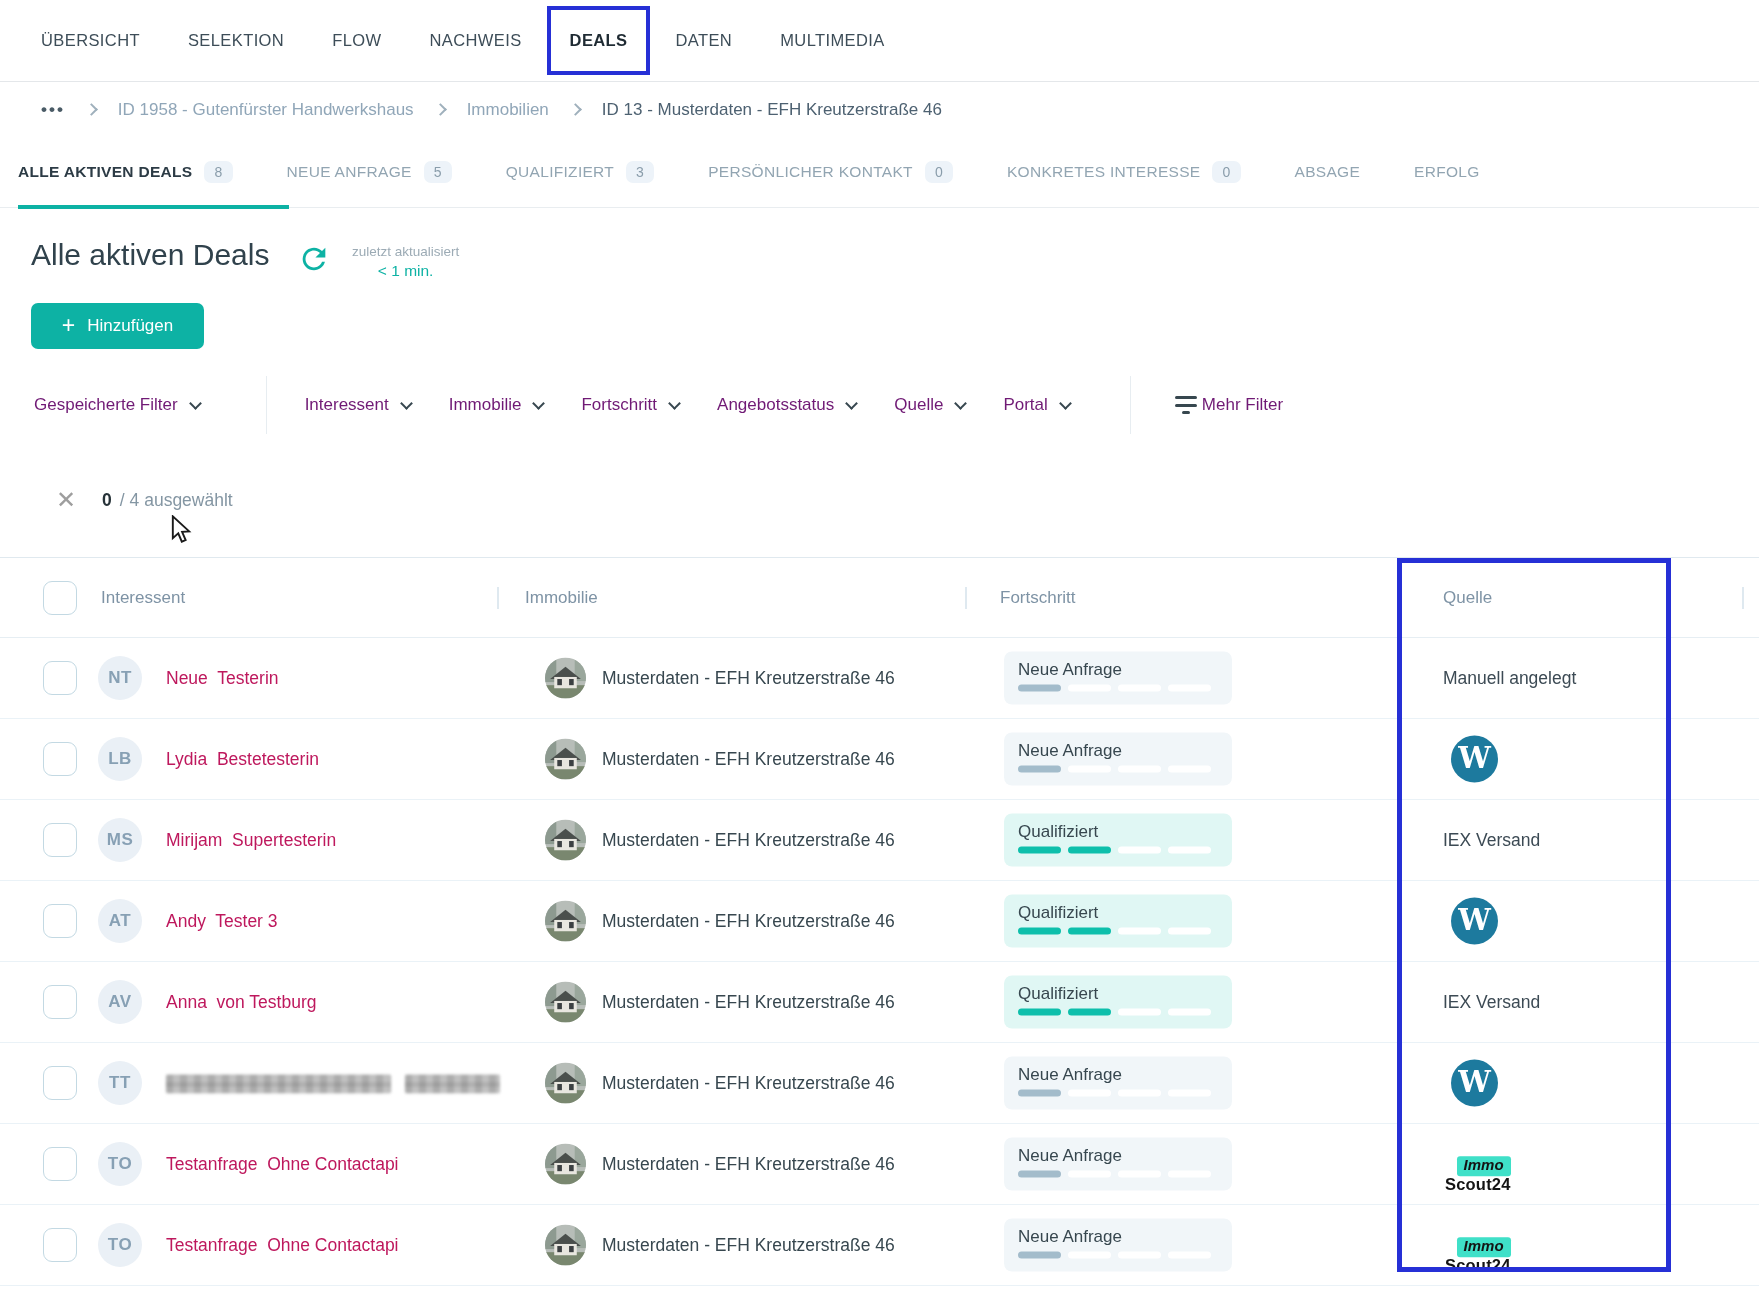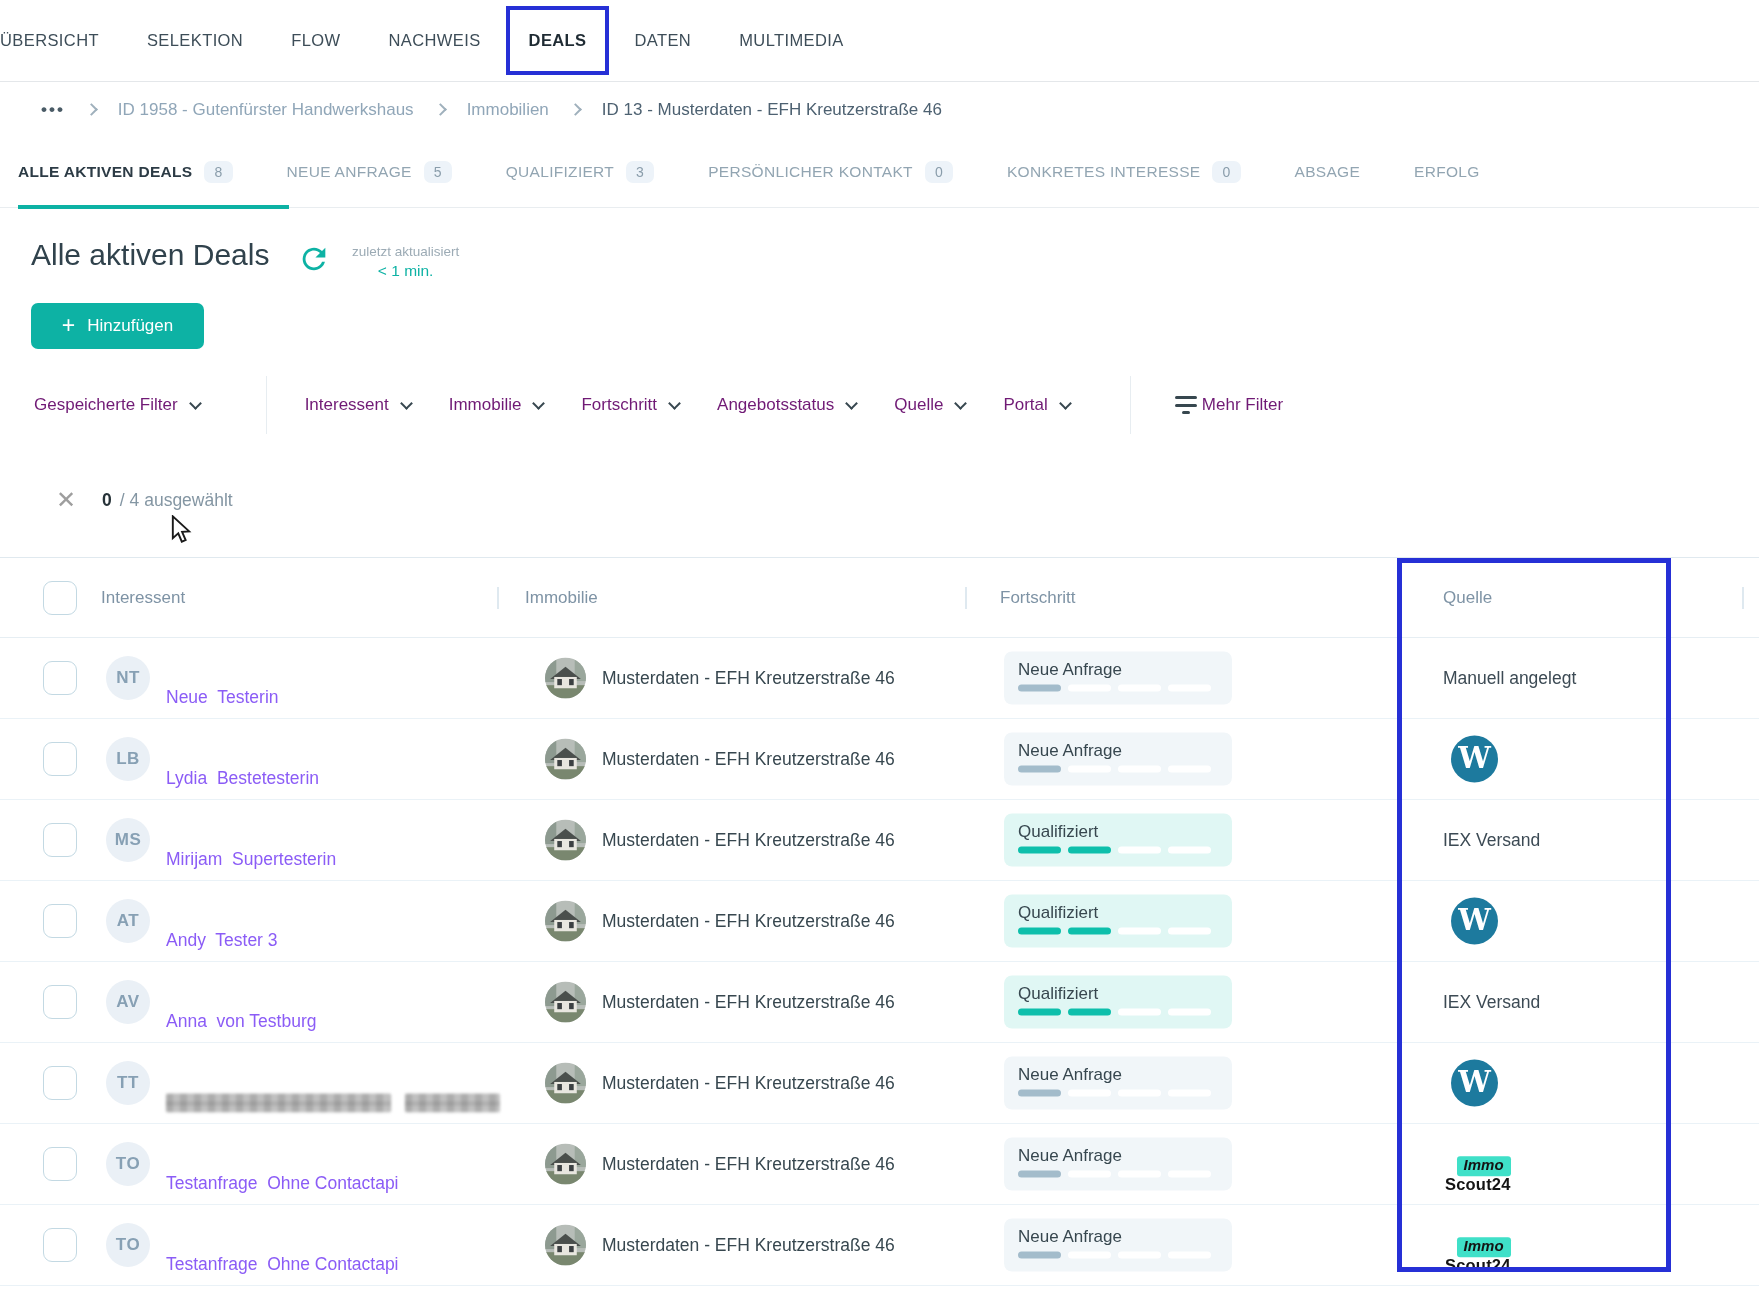--- a/index.html
+++ b/index.html
@@ -5,21 +5,21 @@
   * { margin:0; padding:0; box-sizing:border-box; }
   html,body { background:#fff; }
   body {
     width:1759px; height:1309px; position:relative; overflow:hidden;
     font-family:"Liberation Sans", sans-serif; color:#37474f;
   }
 
   
   .topnav {
     position:absolute; left:0; top:0; width:100%; height:82px;
-    display:flex; align-items:center; gap:48px; 
+    display:flex; align-items:center; gap:48px; padding-left:41px;
     border-bottom:1px solid #e4e7ea; background:#fff;
   }
   .nav-item {
     font-size:16.5px; letter-spacing:.4px; color:#3d4d58; font-weight:500;
     position:relative; cursor:pointer; white-space:nowrap;
   }
   .nav-item.active { font-weight:700; color:#1f2b33; }
   .nav-annotation {
     position:absolute; left:-23px; right:-23px; top:-25px; bottom:-25px;
     border:4px solid #2630d6;
@@ -94,21 +94,21 @@
 
   .checkbox { width:34px; height:34px; border:1.6px solid #c3d9e3; border-radius:9px; background:#fff; cursor:pointer; }
 
   .trow { position:relative; height:81px; border-bottom:1px solid #eaf2f7; background:#fff; }
 
   .avatar {
     width:44px; height:44px; border-radius:50%; background:#eaf0f6;
     color:#87a0b4; font-weight:700; font-size:17px;
     display:flex; align-items:center; justify-content:center; letter-spacing:.5px;
   }
-  .iname { font-size:17.5px; color:#8b5cf6; white-space:pre;margin-top:19px; }
+  .iname { font-size:17.5px; color:#be185d; white-space:pre; }
   .redact { display:inline-block; height:19px; vertical-align:middle; border-radius:2px;
     background:repeating-linear-gradient(90deg,#cdcdcd 0 7px,#e6e6e6 7px 14px),repeating-linear-gradient(0deg,#d6d6d6 0 6px,#c4c4c4 6px 12px);
     background-blend-mode:multiply; filter:blur(1.6px); }
   .redact.r1 { width:225px; margin-right:14px; }
   .redact.r2 { width:95px; }
 
   .prop-thumb { width:41px; height:41px; border-radius:50%; overflow:hidden; flex:0 0 auto; }
   .pname { font-size:17.5px; color:#37474f; }
 
   .progress-chip { width:228px; height:53px; border-radius:8px; padding:8px 14px 0 14px; }
@@ -124,21 +124,21 @@
   .wp-icon {
     width:47px; height:47px; border-radius:50%; background:#1d7a9e; color:#fff;
     display:flex; align-items:center; justify-content:center;
     font-family:"DejaVu Serif", serif; font-size:29px; font-weight:700; margin-left:8px; line-height:1; padding-bottom:3px;
   }
   .is24 { display:inline-flex; flex-direction:column; align-items:flex-end; margin-left:2px; line-height:1.1;margin-top:21px; }
   .is24-immo { background:#3fe0c8; color:#141414; font-style:italic; font-weight:700; font-size:15px; padding:1px 7px 2px 7px; border-radius:3px; }
   .is24-scout { color:#141414; font-weight:700; font-size:16.5px; margin-top:-1px; letter-spacing:.2px; }
 
   
-  .x-check { left:43px; } .x-avatar { left:106px; } .x-name { left:166px; }
+  .x-check { left:43px; } .x-avatar { left:98px; } .x-name { left:166px; }
   .x-prop { left:545px; display:flex; align-items:center; gap:16px; }
   .x-chip { left:1004px; } .x-src { left:1443px; display:flex; align-items:center; }
   .hx-interessent { left:101px; } .hx-immobilie { left:525px; } .hx-fortschritt { left:1000px; } .hx-quelle { left:1443px; }
   .dv1 { left:497px; } .dv2 { left:965px; } .dv3 { left:1742px; }
 
   
   .quelle-annotation {
     position:absolute; left:1397px; top:558px; width:274px; height:714px;
     border:5px solid #2630d6; pointer-events:none; z-index:5;
   }

